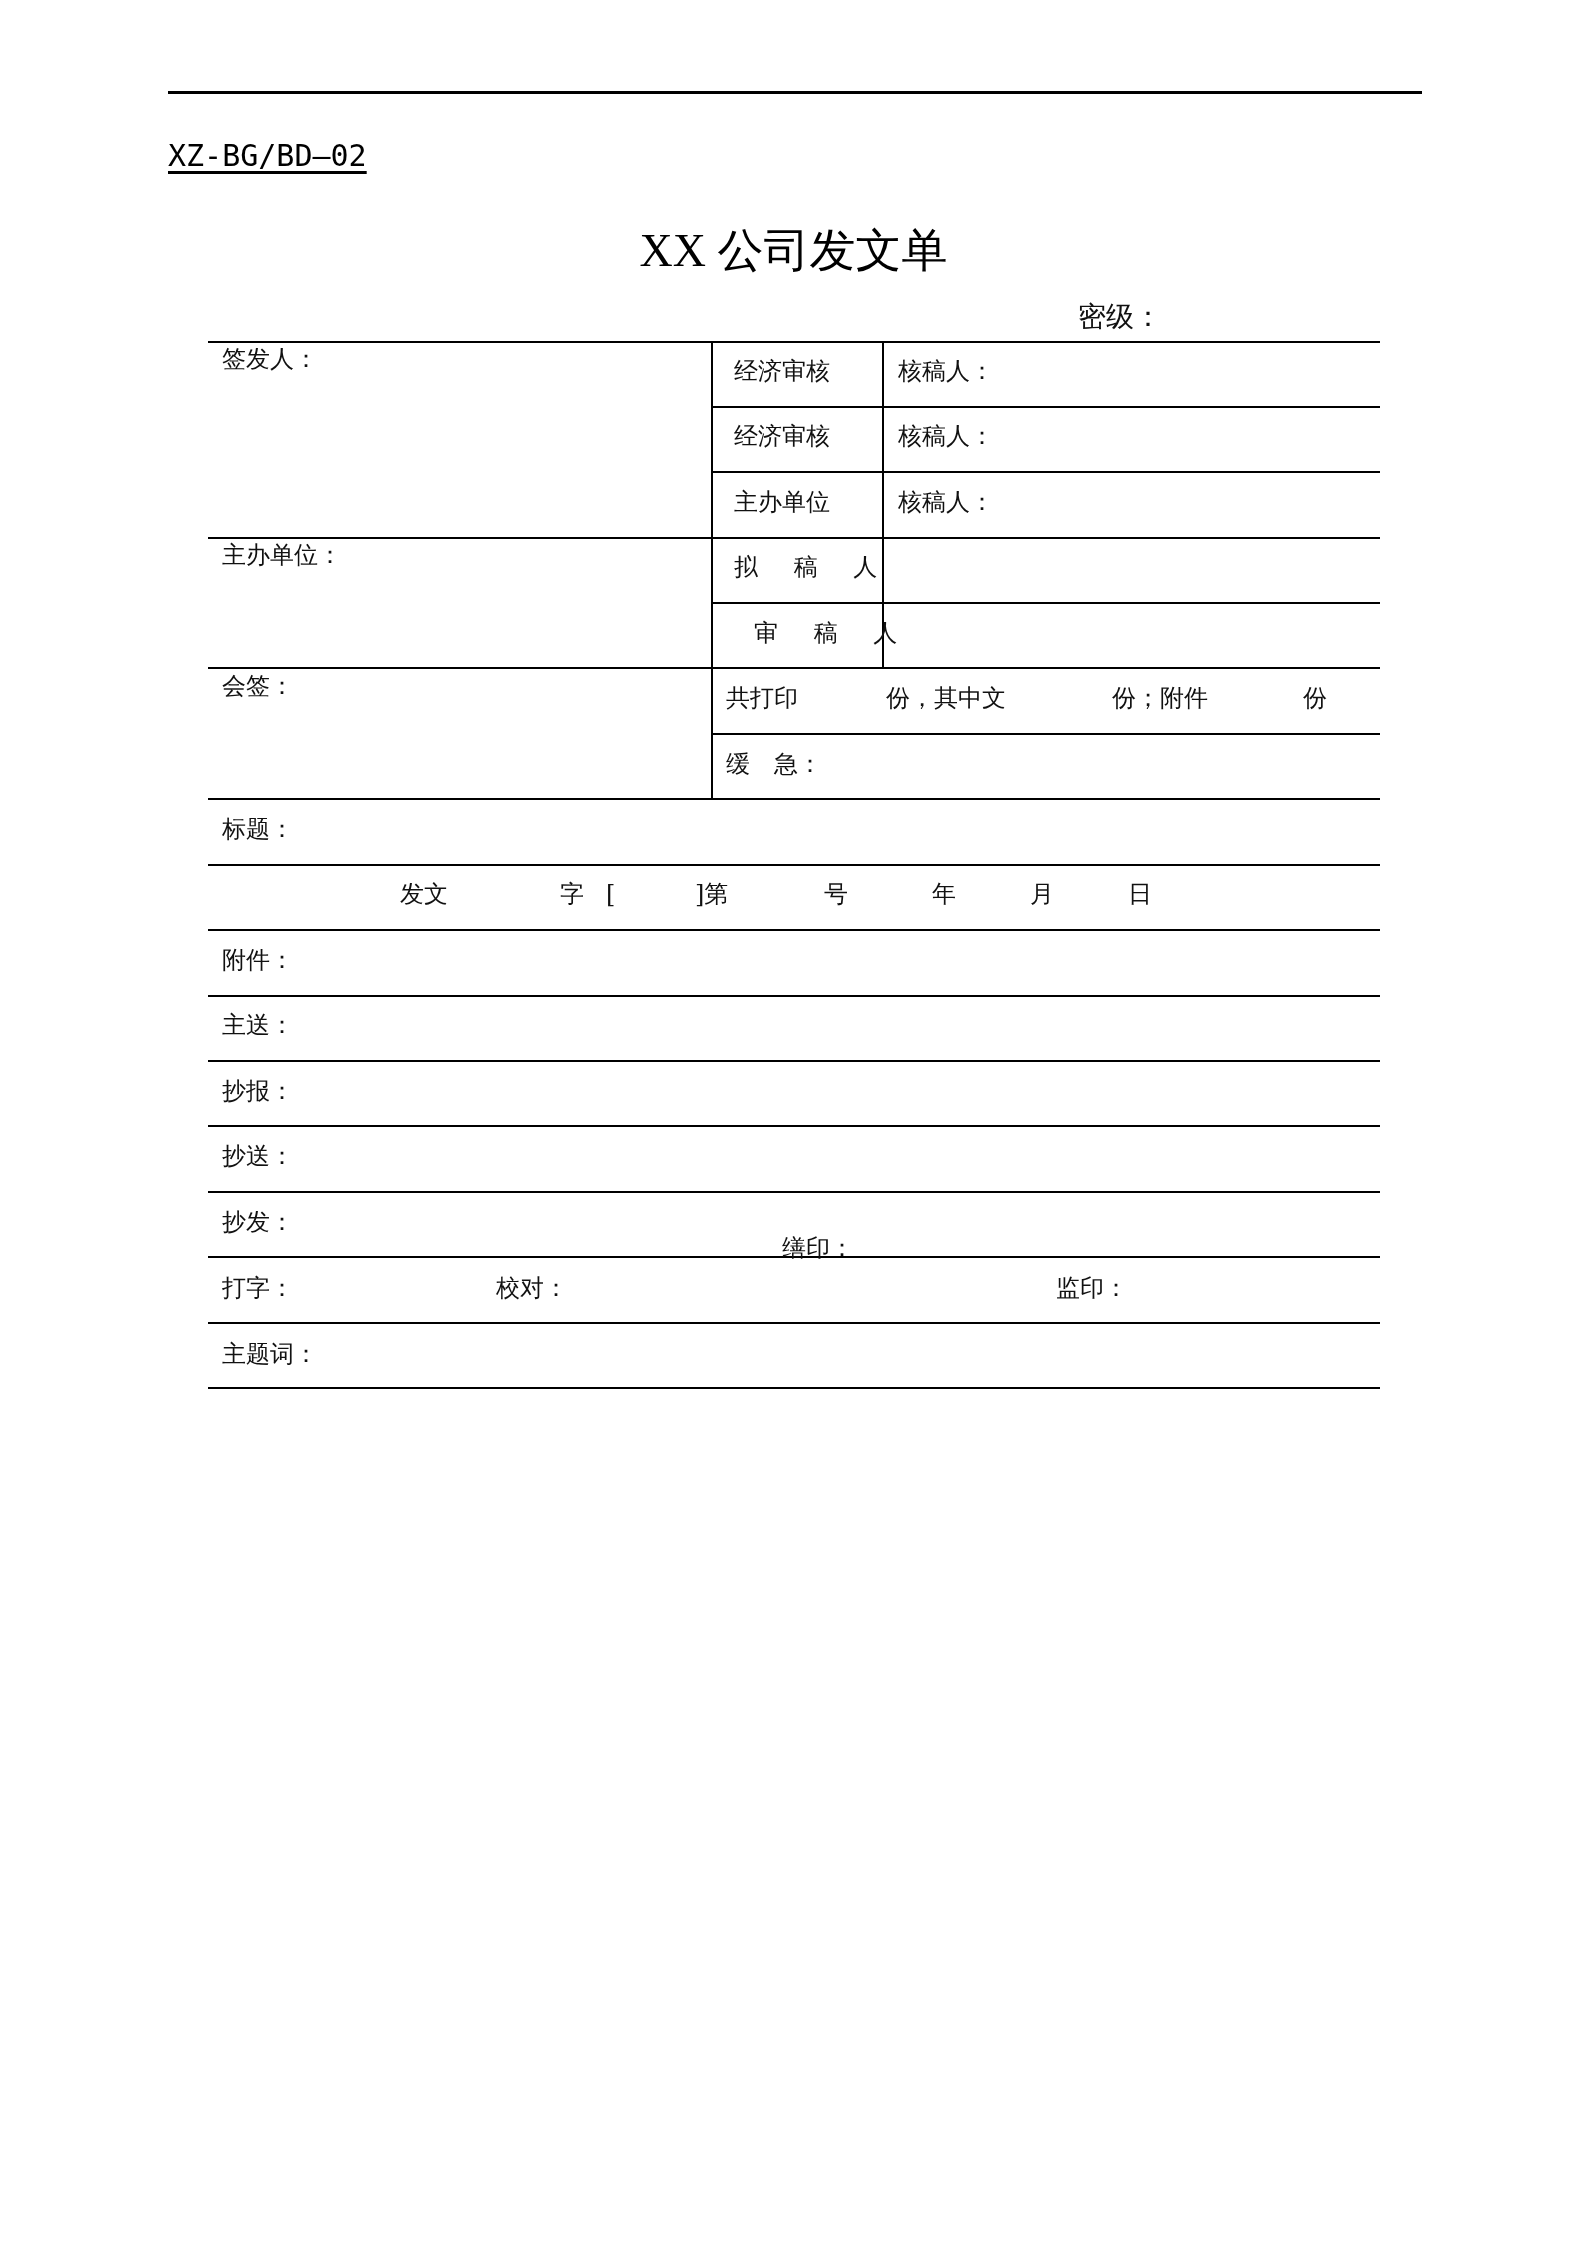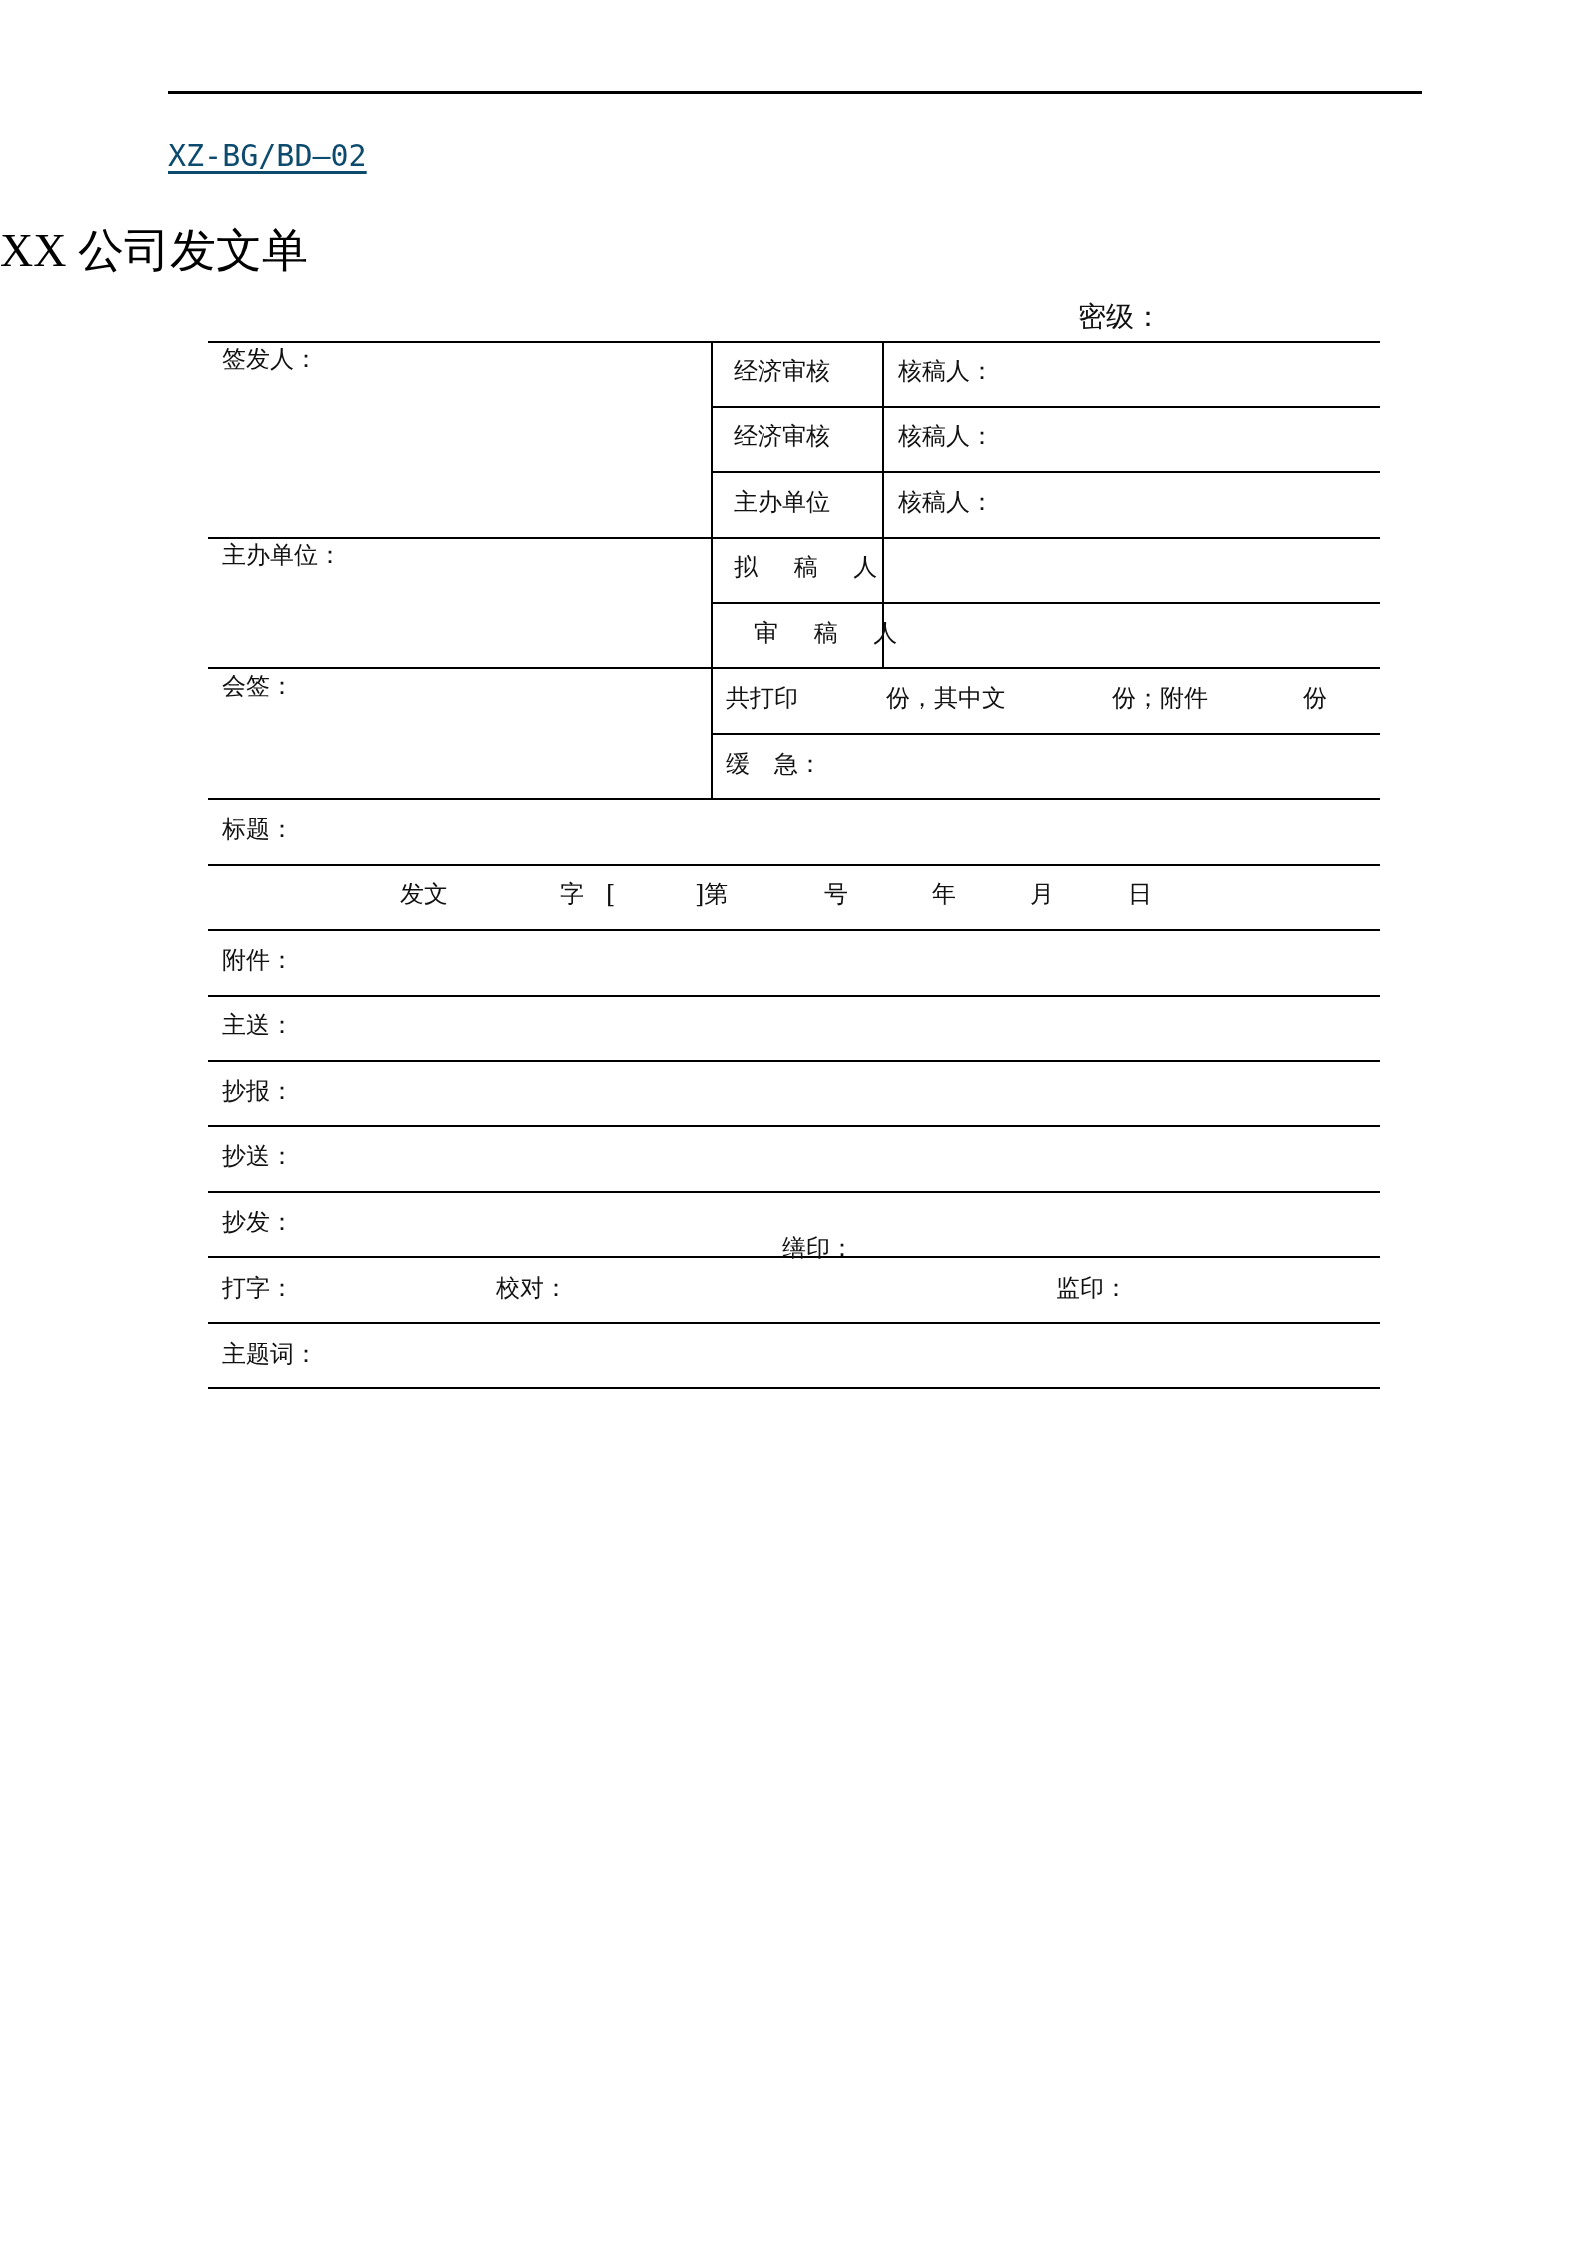--- a/index.html
+++ b/index.html
@@ -1,21 +1,21 @@
 <!DOCTYPE html>
 <html><head>
 <meta charset="utf-8">
 <style>
   html, body { margin: 0; padding: 0; background: #ffffff; }
   body { width: 1587px; height: 2245px; position: relative; overflow: hidden;
          font-family: "DejaVu Serif", "Liberation Serif", serif; color: #111; }
   .top-rule { position: absolute; left: 168px; top: 91px; width: 1254px; height: 3px; background: #000; }
   .doc-code { position: absolute; left: 168px; top: 138px; font-family: "DejaVu Sans Mono", "Liberation Mono", monospace;
-              font-size: 30px; text-decoration: underline; text-underline-offset: 5px; letter-spacing: 0px; color: #0c4a6e; }
-  .title { position: absolute; left: 0; width: 1587px; top: 220px; font-size: 46px; color: #000;
+              font-size: 30px; text-decoration: underline; text-underline-offset: 5px; letter-spacing: 0px; color: #000000; }
+  .title { position: absolute; left: 0; width: 1587px; top: 220px; text-align: center; font-size: 46px; color: #000;
            font-family: "Liberation Serif", "DejaVu Serif", serif; }
   .secret { position: absolute; left: 1078px; top: 298px; font-size: 28px; }
   .form { position: absolute; left: 208px; top: 341px; width: 1172px; }
   .hline { position: absolute; left: 0; width: 1172px; height: 2px; background: #000; }
   .vline { position: absolute; width: 2px; background: #000; }
   .cell-text { position: absolute; font-size: 24px; white-space: pre; line-height: 1; }
   .spaced { letter-spacing: 14px; }
 </style>
 </head>
 <body>

